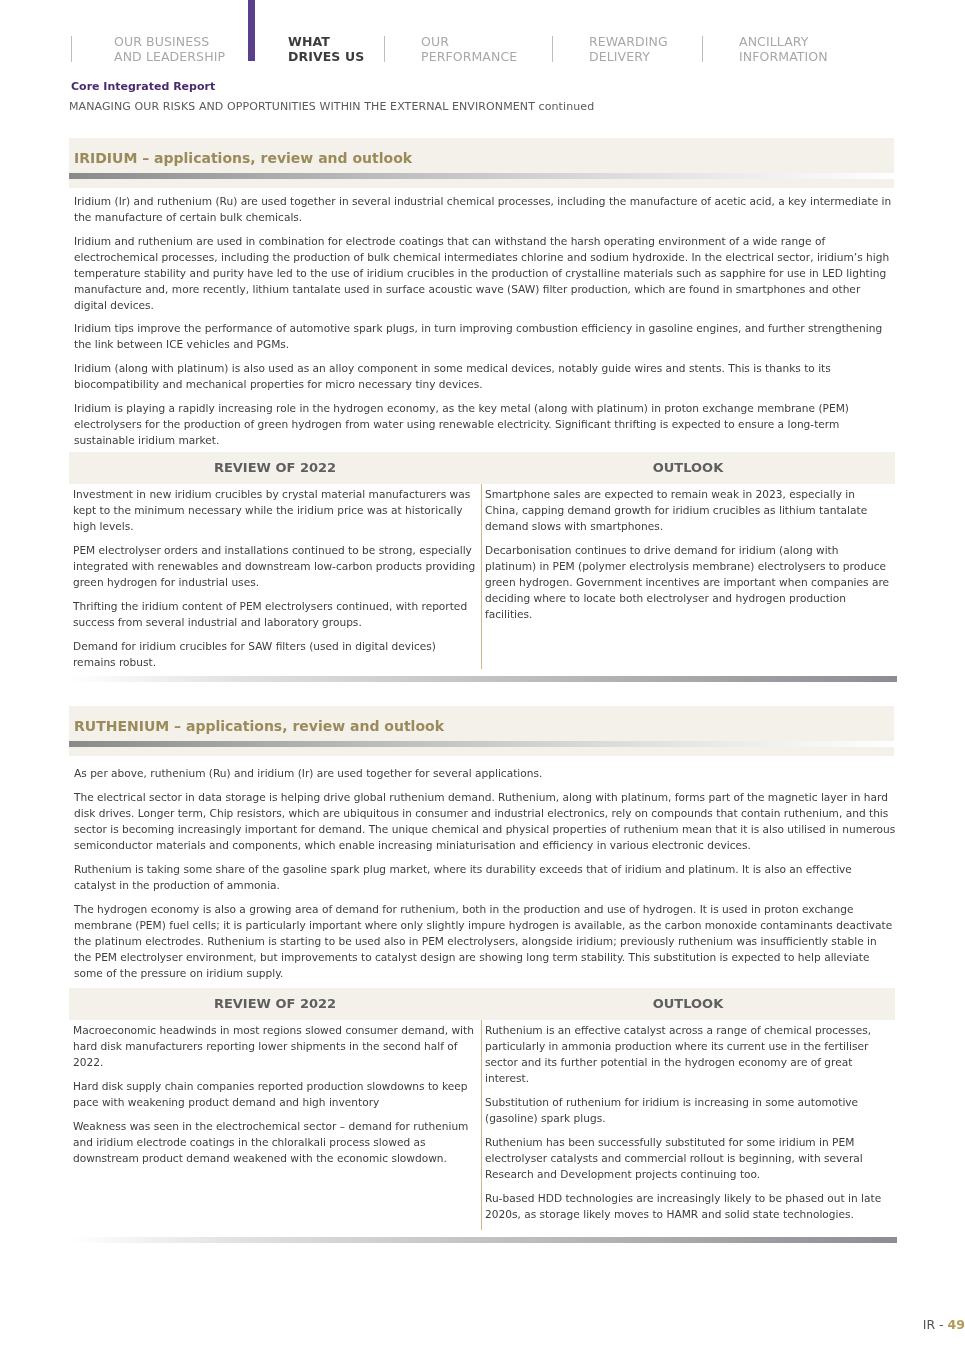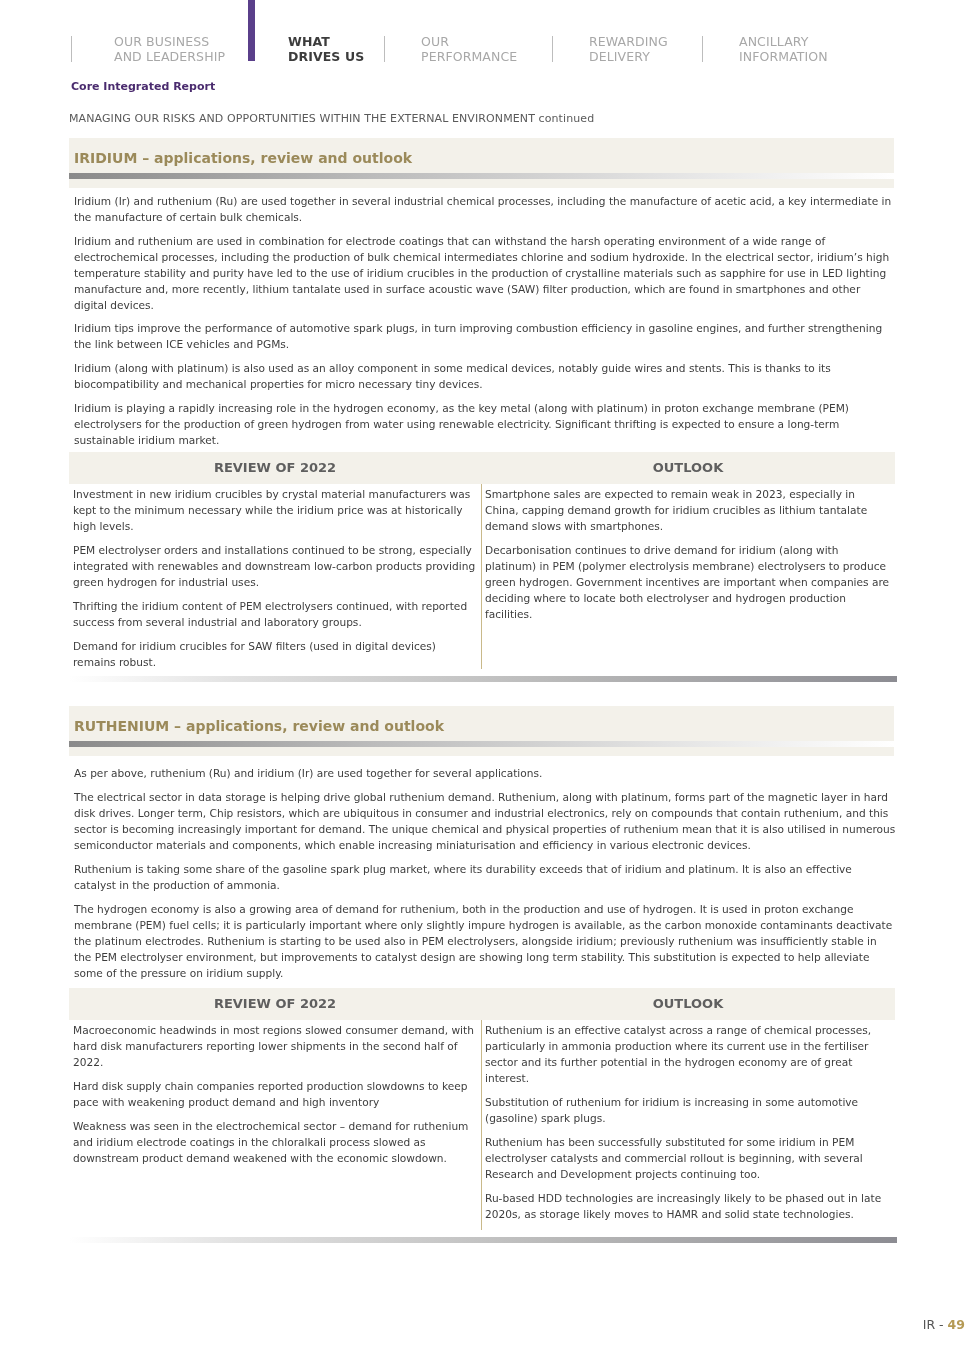--- a/index.html
+++ b/index.html
@@ -7,21 +7,21 @@
   body { font-family: "DejaVu Sans", sans-serif; color: #3a3a3a; position: relative; }
 
   
   .topnav { position: absolute; top: 0; left: 0; width: 965px; height: 70px; padding-left: 35px; }
   .nav-item { position: absolute; top: 34px; font-size: 12.5px; line-height: 15px; color: #a8a8a8; letter-spacing: 0.1px; text-transform: uppercase; }
   .nav-item.active { color: #3c3c3c; font-weight: bold; }
   .nav-sep { position: absolute; top: 36px; width: 1px; height: 26px; background: #bdbdbd; }
   .nav-active-bar { position: absolute; top: 0; left: 248px; width: 7px; height: 61px; background: #5a3f8a; }
 
   .report-label { position: absolute; top: 80px; left: 71px; font-size: 11px; font-weight: bold; color: #4a2b6e; }
-  .section-sub { position: absolute; top: 112px; left: 69px; font-size: 11px; color: #5a5a5a; letter-spacing: 0.1px; }
+  .section-sub { position: absolute; top: 100px; left: 69px; font-size: 11px; color: #5a5a5a; letter-spacing: 0.1px; }
 
   
   .sec-head { position: absolute; left: 69px; width: 825px; height: 50px; background: #f3f1ea; padding-left: 26px; }
   .sec-head .title { position: absolute; left: 5px; top: 12px; font-size: 14px; font-weight: bold; color: #9b8a5a; }
   .sec-head .rule { position: absolute; left: 0; top: 35px; width: 825px; height: 6px;
      background: linear-gradient(to right, #8a8a8a 0%, #b9b9b9 35%, #e6e6e6 75%, #ffffff 100%); }
 
   .para { position: absolute; left: 74px; width: 822px; font-size: 10.6px; line-height: 16px; color: #3d3d3d; }
 
   

